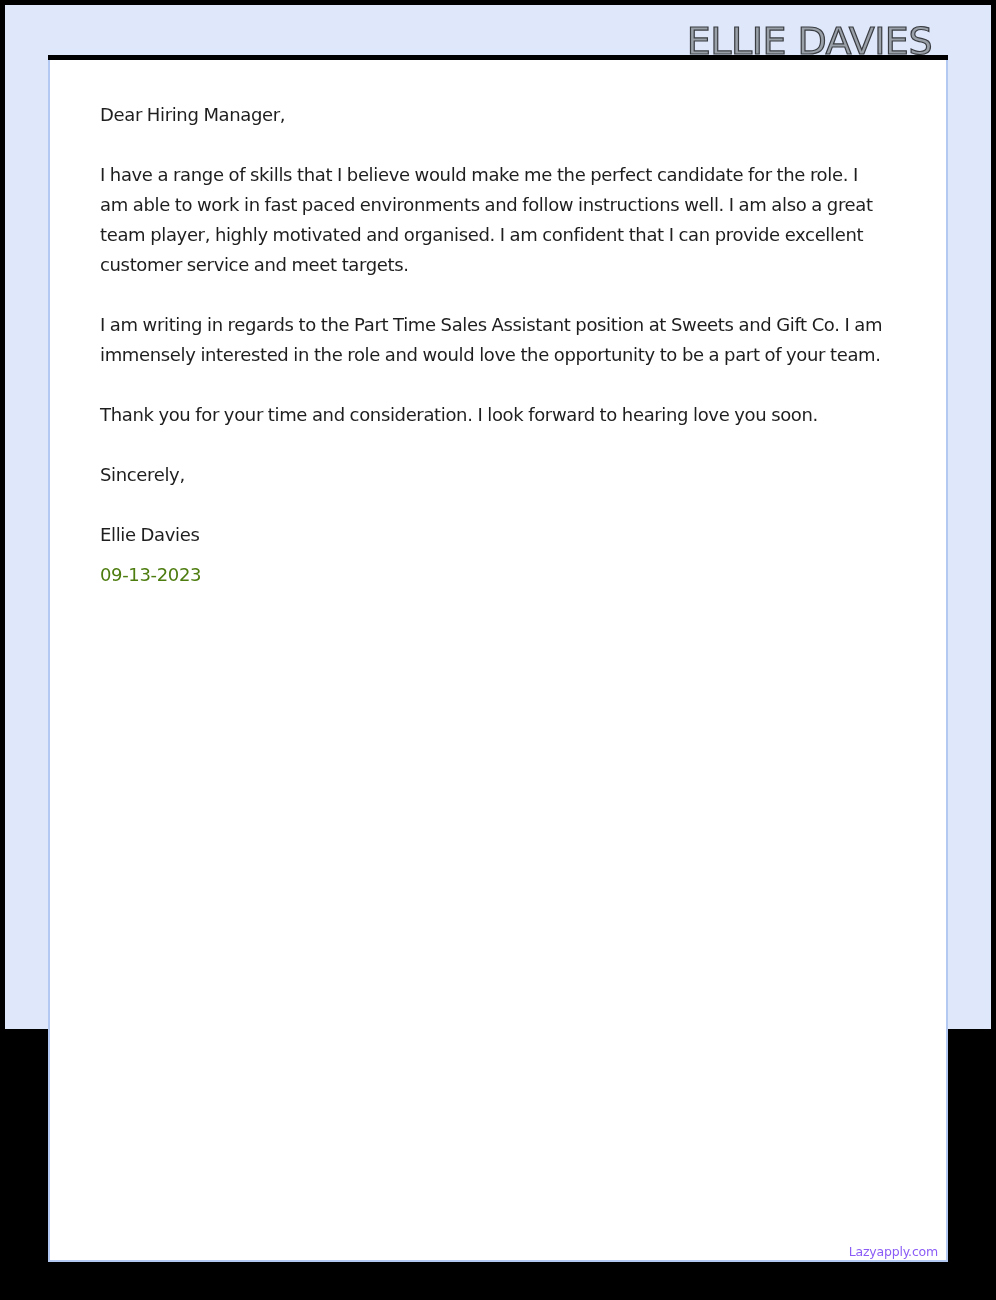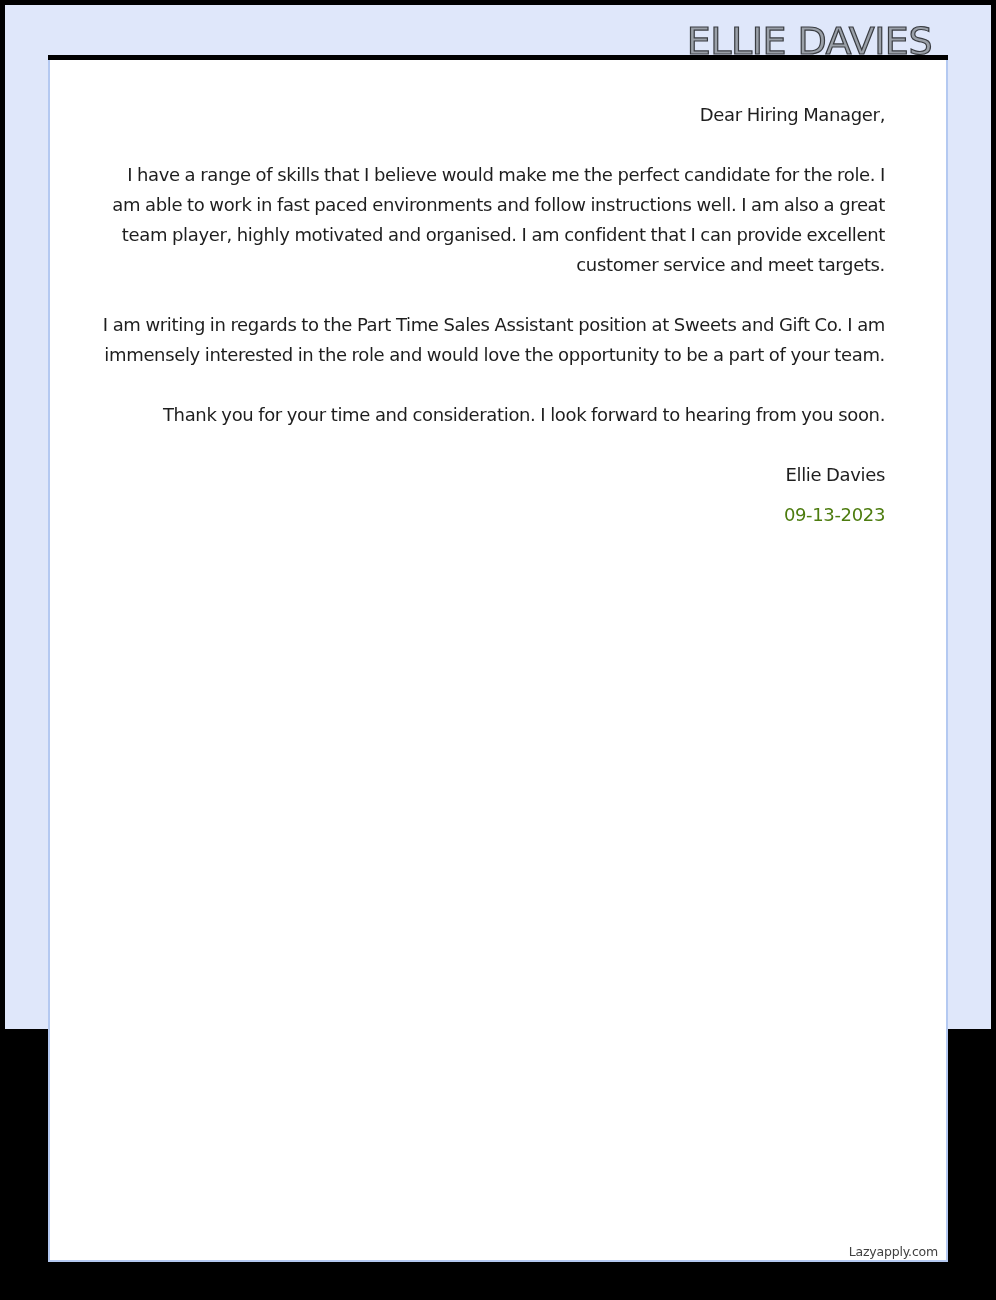--- a/index.html
+++ b/index.html
@@ -60,48 +60,48 @@
       top: 40px;
       width: 800px;
       font-size: 18px;
       line-height: 30px;
       color: #1e1e1e;
       letter-spacing: -0.35px;
       word-spacing: -0.5px;
     }
     .letter p {
       margin: 0 15px 30px 0;
-      text-align: right;
     }
     .letter p.tight {
       margin-bottom: 10px;
     }
     .date {
       color: #4d7c0f;
     }
     .footer-brand {
       position: absolute;
       right: 8px;
       bottom: 1px;
       font-size: 12.5px;
-      color: #404040;
+      color: #8b5cf6;
       letter-spacing: -0.2px;
     }
   </style>
 </head>
 <body>
 
 <div class="frame">
   <div class="header-name">ELLIE DAVIES</div>
   <div class="top-rule"></div>
 
   <div class="page">
     <div class="letter">
       <p>Dear Hiring Manager,</p>
       <p>I have a range of skills that I believe would make me the perfect candidate for the role. I am able to work in fast paced environments and follow instructions well. I am also a great team player, highly motivated and organised. I am confident that I can provide excellent customer service and meet targets.</p>
       <p>I am writing in regards to the Part Time Sales Assistant position at Sweets and Gift Co. I am immensely interested in the role and would love the opportunity to be a part of your team.</p>
-      <p>Thank you for your time and consideration. I look forward to hearing from you soon.</p>
+      <p>Thank you for your time and consideration. I look forward to hearing love you soon.</p>
+      <p>Sincerely,</p>
       <p class="tight">Ellie Davies</p>
       <p class="date">09-13-2023</p>
     </div>
     <div class="footer-brand">Lazyapply.com</div>
   </div>
 </div>
 
 </body></html>

